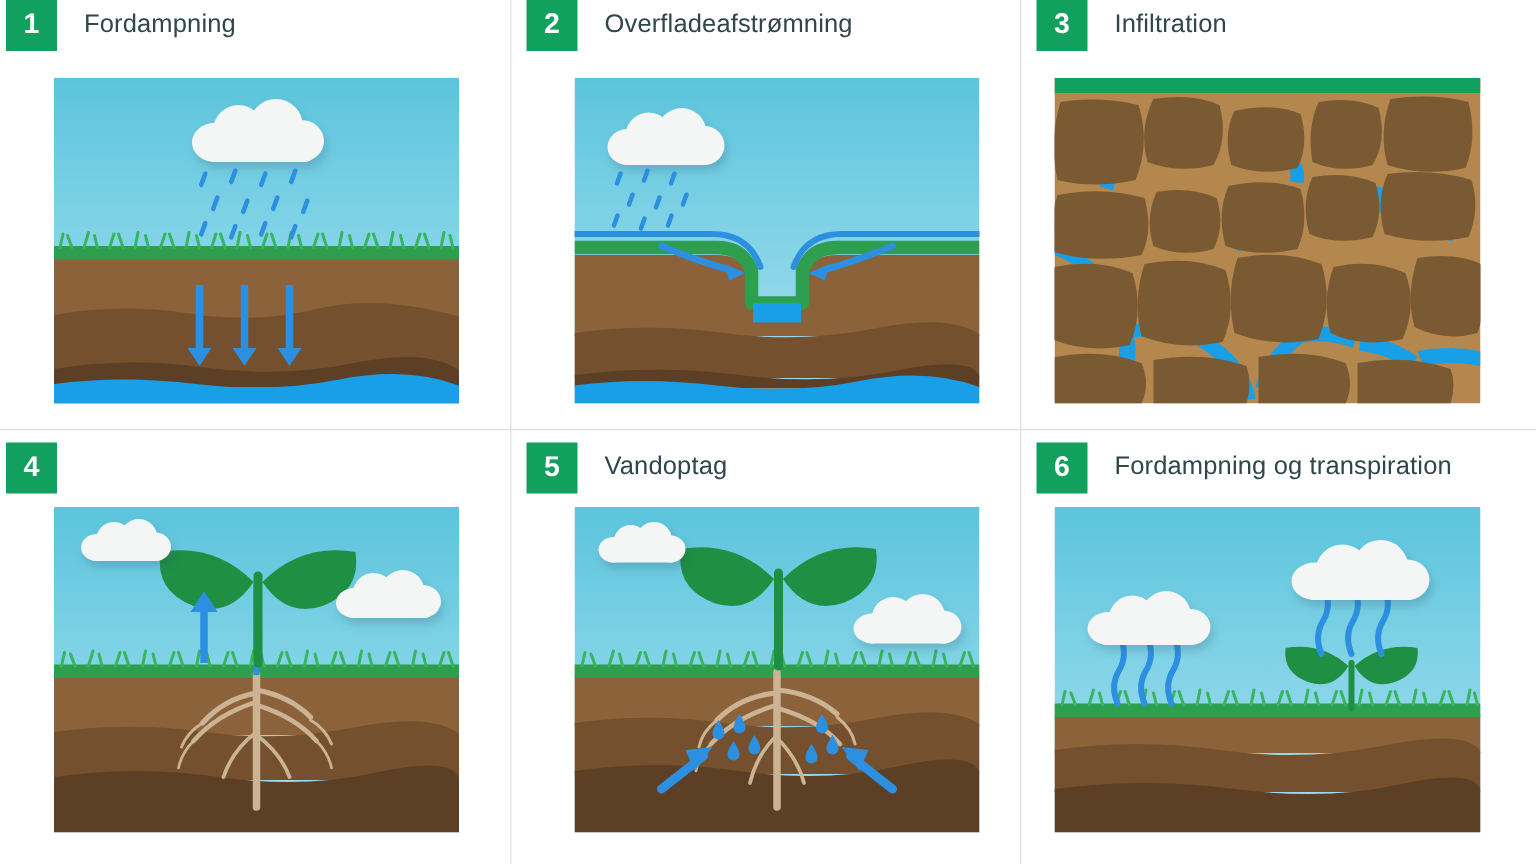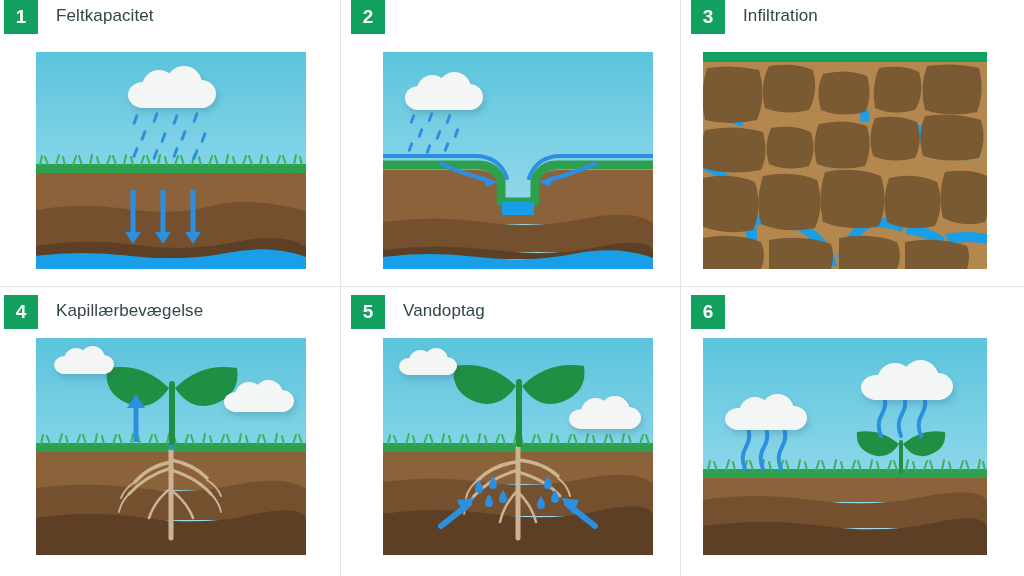--- a/index.html
+++ b/index.html
@@ -70,21 +70,21 @@
   svg { position:absolute; left:0; top:0; overflow:visible; }
 </style>
 </head>
 <body>
 
 <div id="grid">
 
   <div class="panel col1 row1">
     <div class="head">
       <div class="badge">1</div>
-      <div class="title">Feltkapacitet</div>
+      <div class="title">Fordampning</div>
     </div>
     <div class="art">
       <div class="sky"></div>
 
       <div class="soil s-top" style="top:118px;height:45px"></div>
       <div class="soil s-mid" style="top:155px;height:45px"></div>
       <div class="soil s-deep" style="top:190px;height:22px"></div>
       <div class="soil s-water" style="top:205px;height:12px"></div>
 
       <svg width="270" height="217" viewBox="0 0 270 217">
@@ -164,20 +164,21 @@
         <div class="drop" style="left:118px;top:97px;height:11px"></div>
         <div class="drop" style="left:138px;top:95px;height:11px"></div>
         <div class="drop" style="left:158px;top:97px;height:11px"></div>
       </div>
     </div>
   </div>
 
   <div class="panel col2 row1">
     <div class="head">
       <div class="badge">2</div>
+      <div class="title">Overfladeafstrømning</div>
     </div>
     <div class="art">
       <div class="sky"></div>
 
       <svg width="270" height="217" viewBox="0 0 270 217">
 
         <path d="M0,118 L95,118 Q112,118 118,132 L118,150 L152,150 L152,132 Q158,118 175,118 L270,118 L270,172 L0,172 Z" fill="#8b6239"></path>
 
         <path d="M0,113 L95,113 Q112,113 118,128 L118,150 L152,150 L152,128 Q158,113 175,113 L270,113" stroke="#2e9e4f" stroke-width="9" fill="none" stroke-linejoin="round"></path>
 
@@ -281,21 +282,20 @@
           <path d="M136,186 q32,-6 58,4 q6,14 0,27 l-58,0 Z"></path>
           <path d="M202,190 q34,-6 62,4 q4,10 0,23 l-62,0 Z"></path>
         </g>
       </svg>
     </div>
   </div>
 
   <div class="panel col1 row2">
     <div class="head">
       <div class="badge">4</div>
-      <div class="title">Kapillærbevægelse</div>
     </div>
     <div class="art">
       <div class="sky"></div>
 
       <svg width="270" height="217" viewBox="0 0 270 217">
 
         <path d="M0,112 L270,112 L270,152 L0,152 Z" fill="#8b6239"></path>
         <path d="M0,150 Q50,143 100,150 T200,147 T270,151 L270,182 L0,182 Z" fill="#74502f"></path>
         <path d="M0,180 Q55,172 110,180 T215,177 T270,181 L270,217 L0,217 Z" fill="#5d3f25"></path>
         <rect x="0" y="105" width="270" height="9" fill="#2e9e4f"></rect>
@@ -474,20 +474,21 @@
         <i style="left:31px;top:0px;width:30px;height:30px"></i>
         <i style="left:47px;top:11px;width:25px;height:22px"></i>
         <b style="left:6px;top:23px;width:60px;height:10px;border-radius:5px"></b>
       </div>
     </div>
   </div>
 
   <div class="panel col3 row2">
     <div class="head">
       <div class="badge">6</div>
+      <div class="title">Fordampning og transpiration</div>
     </div>
     <div class="art">
       <div class="sky"></div>
 
       <svg width="284" height="217" viewBox="0 0 284 217">
         <path d="M0,138 L284,138 L284,164 L0,164 Z" fill="#8b6239"></path>
         <path d="M0,162 Q55,154 110,162 T220,159 T284,163 L284,190 L0,190 Z" fill="#74502f"></path>
         <path d="M0,188 Q60,180 120,188 T230,185 T284,189 L284,217 L0,217 Z" fill="#5d3f25"></path>
         <rect x="0" y="131" width="284" height="9" fill="#2e9e4f"></rect>
         <g stroke="#37b45c" stroke-width="2" stroke-linecap="round">

